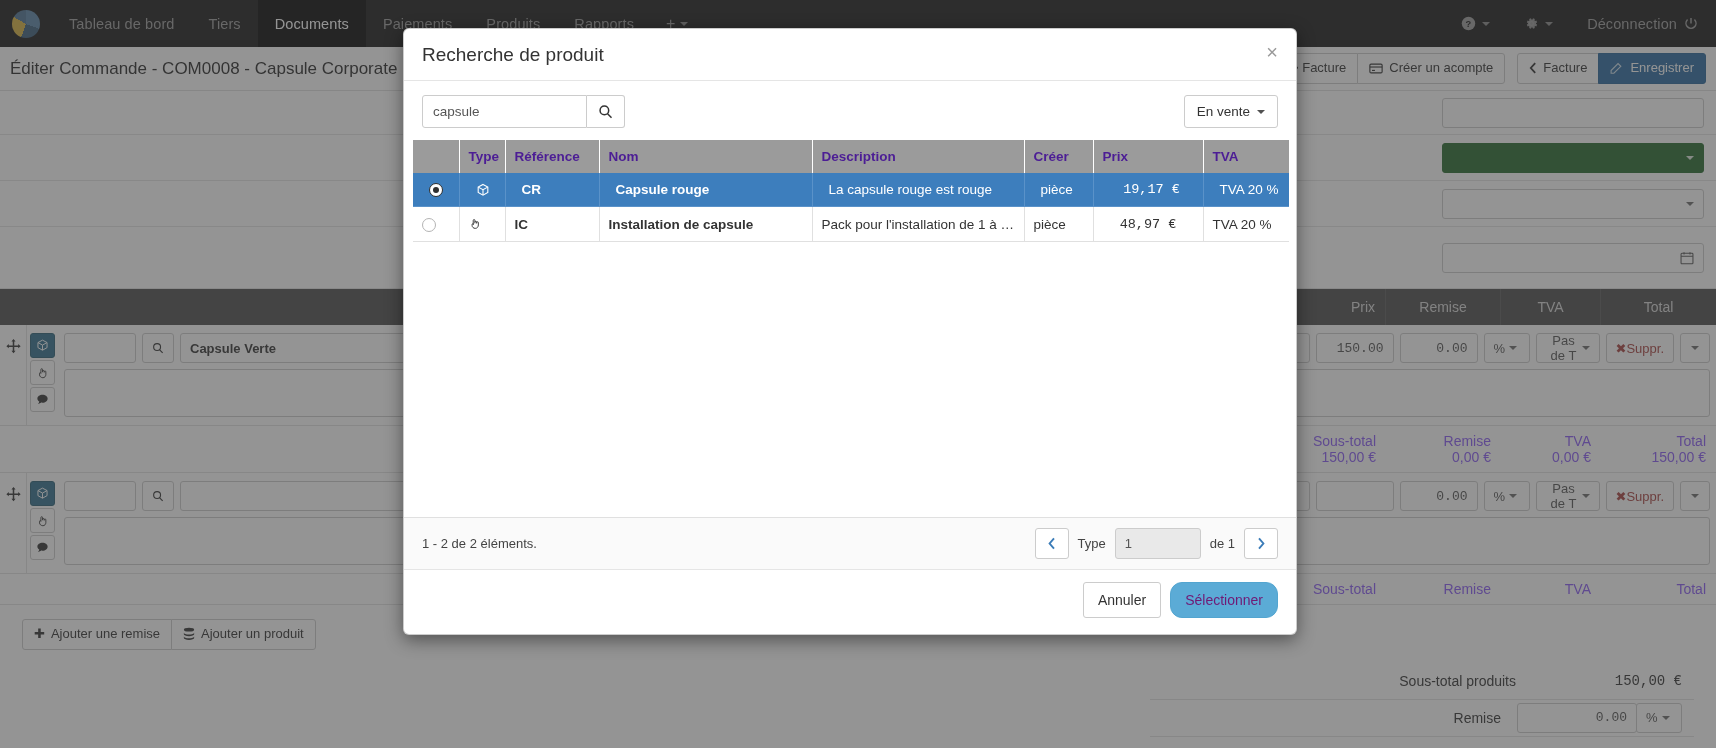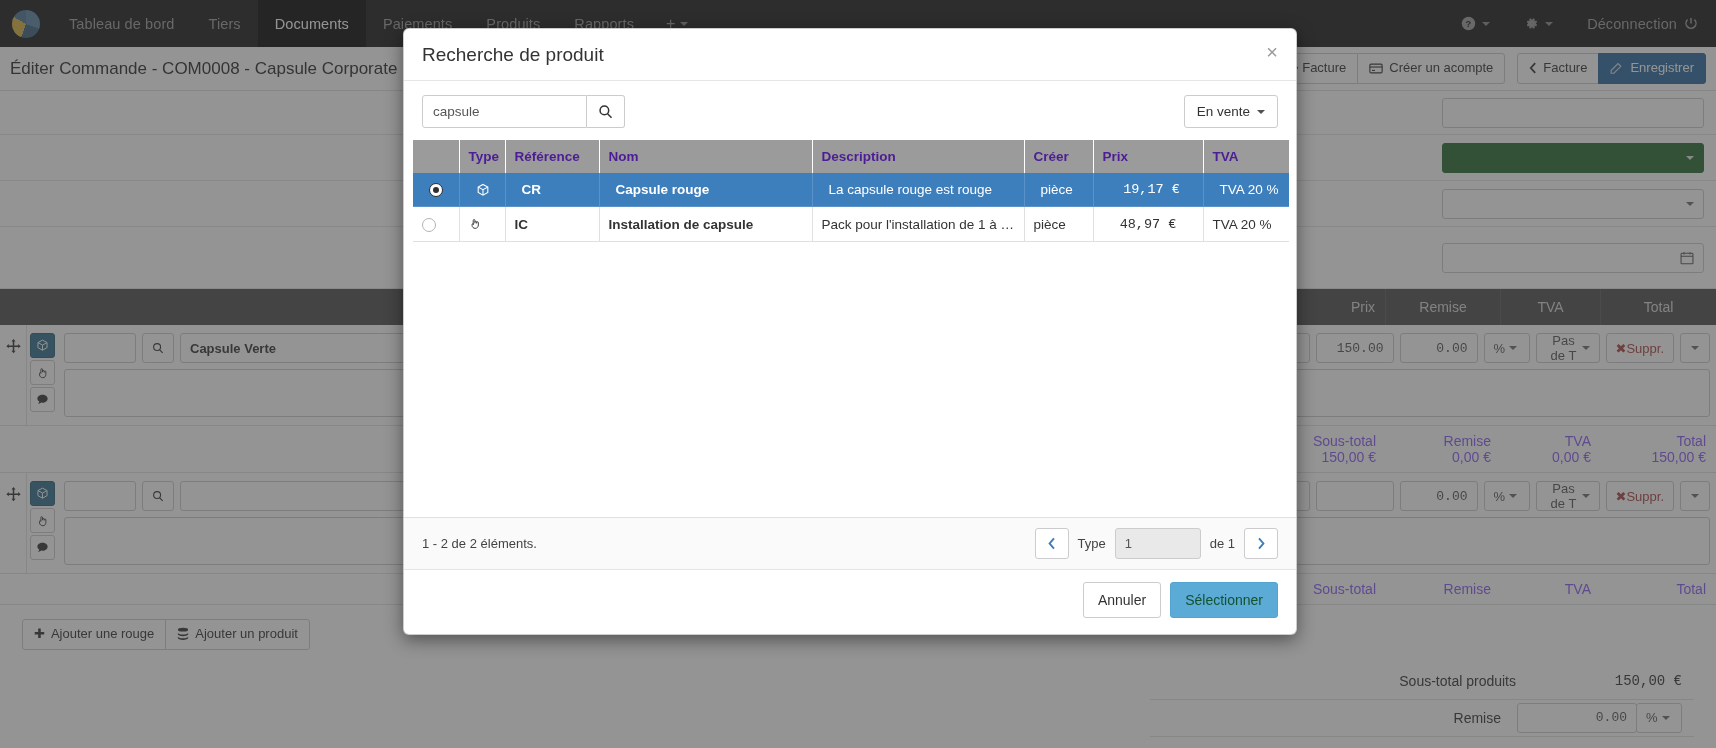--- a/index.html
+++ b/index.html
@@ -194,21 +194,21 @@
     background: #fff; color: #3b7cb8; display: flex; align-items: center;
     justify-content: center; cursor: pointer; font-size: 14px; }
   .pg-input { width: 86px; height: 31px; border: 1px solid #cccccc; border-radius: 3px;
     background: #e9e9e9; font-size: 13px; color: #555; padding: 0 9px;
     font-family: "Liberation Sans", sans-serif; }
   .modal-foot {
     padding: 12px 18px 16px; display: flex; justify-content: flex-end; gap: 9px;
     border-top: 1px solid #e5e5e5;
   }
   .btn-lg { font-size: 14px; padding: 8px 14px; border-radius: 3px; }
-  .btn-sel { background: #5babd6; border-color: #53a5d0; color: #14532d; }
+  .btn-sel { background: #5babd6; border-color: #53a5d0; color: #701a75; border-radius: 12px; }
 
   svg { display: block; }
 </style>
 </head>
 <body>
 
 <div id="app-root">
 
   <div class="navbar">
     <div class="brand">
@@ -488,21 +488,21 @@
         </div>
       <div class="sub-cell" style="width:115px;">
           <div>Total</div>
         </div>
     </div>
 
     <div style="padding:14px 22px 10px;">
       <div class="btn-group">
         <button class="btn">
           <span>✚</span>
-          <span>Ajouter une rouge</span>
+          <span>Ajouter une remise</span>
         </button>
         <button class="btn">
           <span>
             <svg width="12" height="14" viewBox="0 0 14 16" fill="#333">
                 <ellipse cx="7" cy="3" rx="6" ry="2.2"></ellipse>
                 <path d="M1 6.4c0 1.2 2.7 2.2 6 2.2s6-1 6-2.2v2c0 1.2-2.7 2.2-6 2.2s-6-1-6-2.2z"></path>
                 <path d="M1 10.8c0 1.2 2.7 2.2 6 2.2s6-1 6-2.2v2c0 1.2-2.7 2.2-6 2.2s-6-1-6-2.2z"></path>
               </svg>
           </span>
           <span>Ajouter un produit</span>

